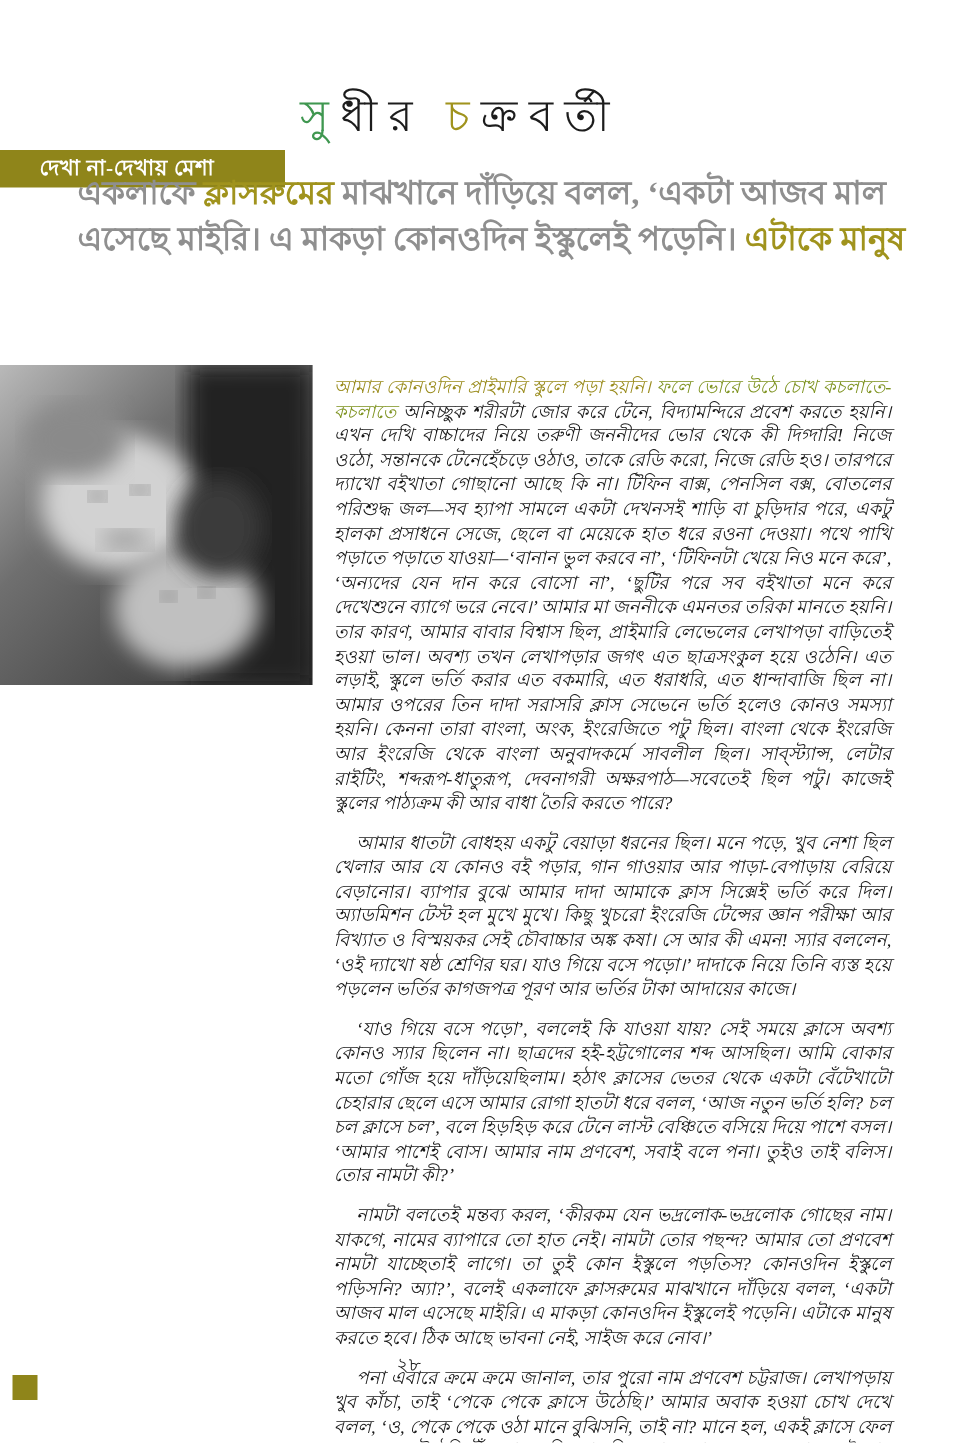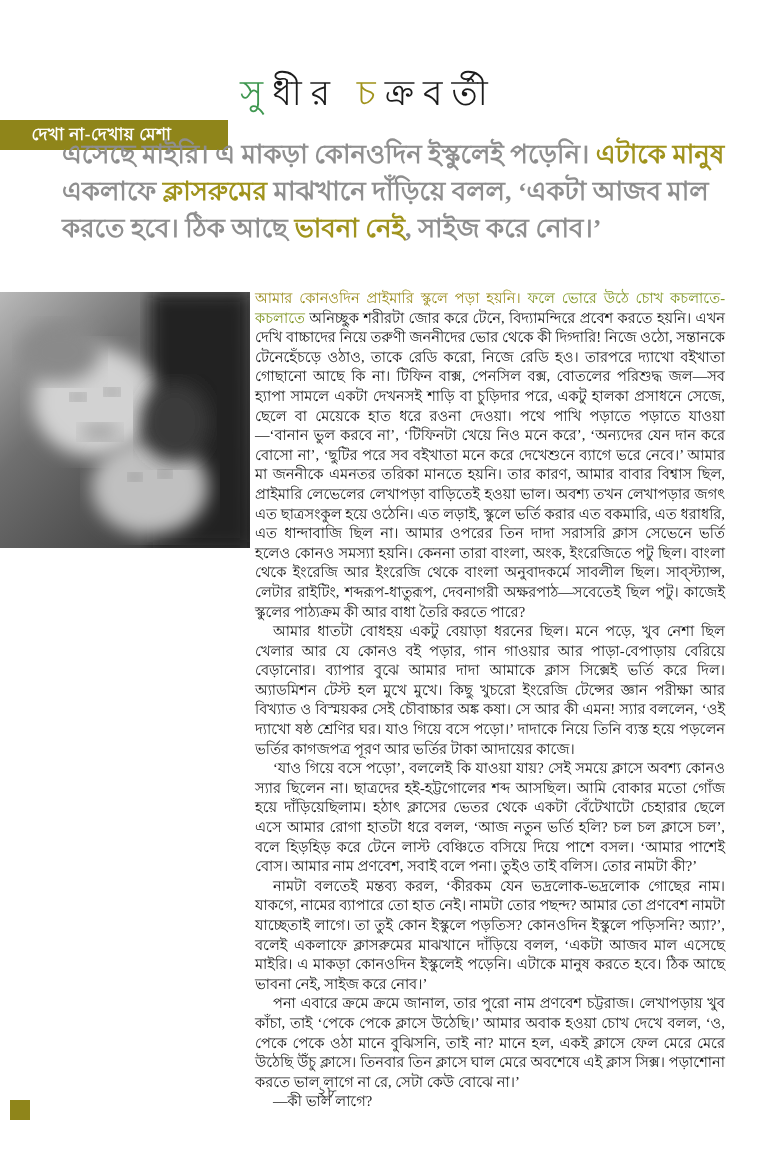--- a/index.html
+++ b/index.html
@@ -31,21 +31,21 @@
   
   .photo{
     position:absolute;left:0;top:292px;width:250px;height:256px;
     overflow:hidden;background:#4a4a4a;
   }
   
   .body-col{
     position:absolute;left:255px;top:289px;width:470px;
     font-size:14.6px;line-height:19.6px;text-align:justify;color:#161616;
   }
-  .body-col p{margin:0;padding:0;}
+  .body-col p{margin:12px;padding:0;font-style:italic;}
   .body-col p.indent{text-indent:18px;}
   .first-line-a{color:#9a8c1d;}
   .first-line-b{color:#7e9320;}
   
   .page-number{
     position:absolute;left:0;top:1080px;width:654px;text-align:center;
     font-size:15px;color:#1a1a1a;
   }
   .corner-square{
     position:absolute;left:10px;top:1100px;width:20px;height:20px;
@@ -58,27 +58,24 @@
 <div class="series-bar">
   <span>দেখা না-দেখায় মেশা</span>
 </div>
 
 <div class="author">
   <span class="green">সু</span><span>ধীর </span><span class="olive">চ</span><span>ক্রবর্তী</span>
 </div>
 
 <div class="pull-quote">
   <div class="pq-line">
-    <span>এসেছে মাইরি। এ মাকড়া কোনওদিন ইস্কুলেই পড়েনি। </span><span class="hl">এটাকে মানুষ</span>
-  </div>
-  <div class="pq-line">
     <span>একলাফে </span><span class="hl">ক্লাসরুমের</span><span> মাঝখানে দাঁড়িয়ে বলল, ‘একটা আজব মাল</span>
   </div>
   <div class="pq-line">
-    <span>করতে হবে। ঠিক আছে </span><span class="hl">ভাবনা নেই</span><span>, সাইজ করে নোব।’</span>
+    <span>এসেছে মাইরি। এ মাকড়া কোনওদিন ইস্কুলেই পড়েনি। </span><span class="hl">এটাকে মানুষ</span>
   </div>
 </div>
 
 <div class="photo">
   <svg width="250" height="256" xmlns="http://www.w3.org/2000/svg">
     <defs>
       <filter id="soft">
           <feGaussianBlur stdDeviation="9"></feGaussianBlur>
         </filter>
       <linearGradient id="bg" x1="0" y1="0" x2="1" y2="1">

